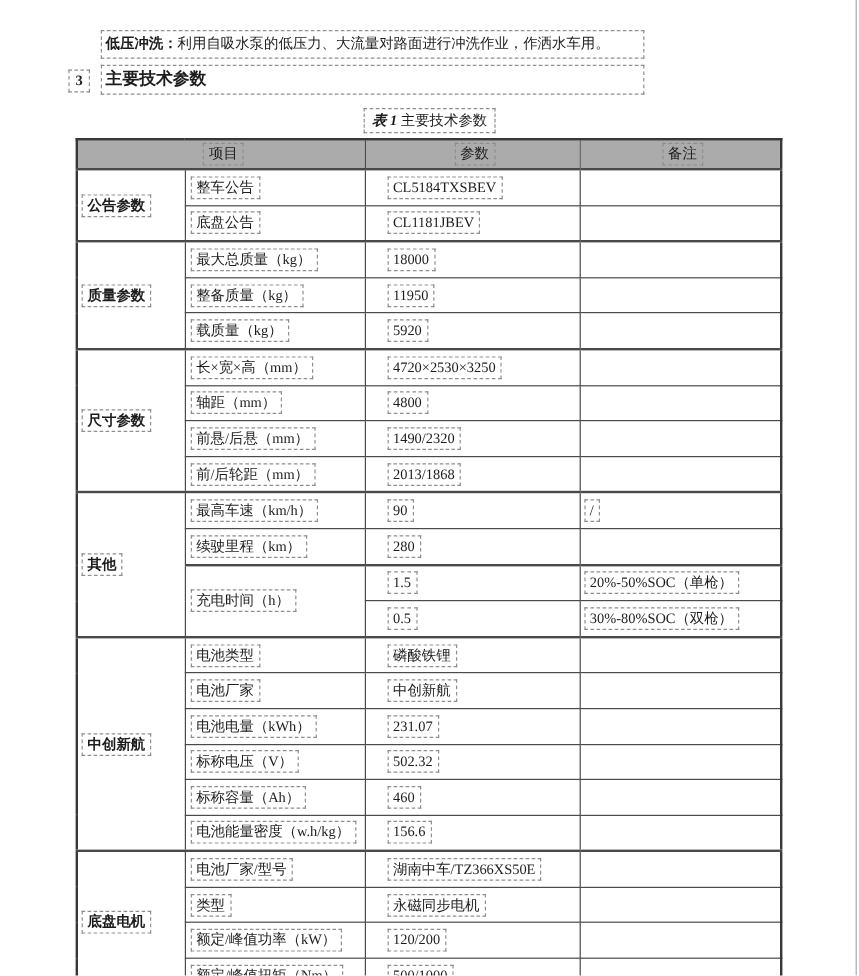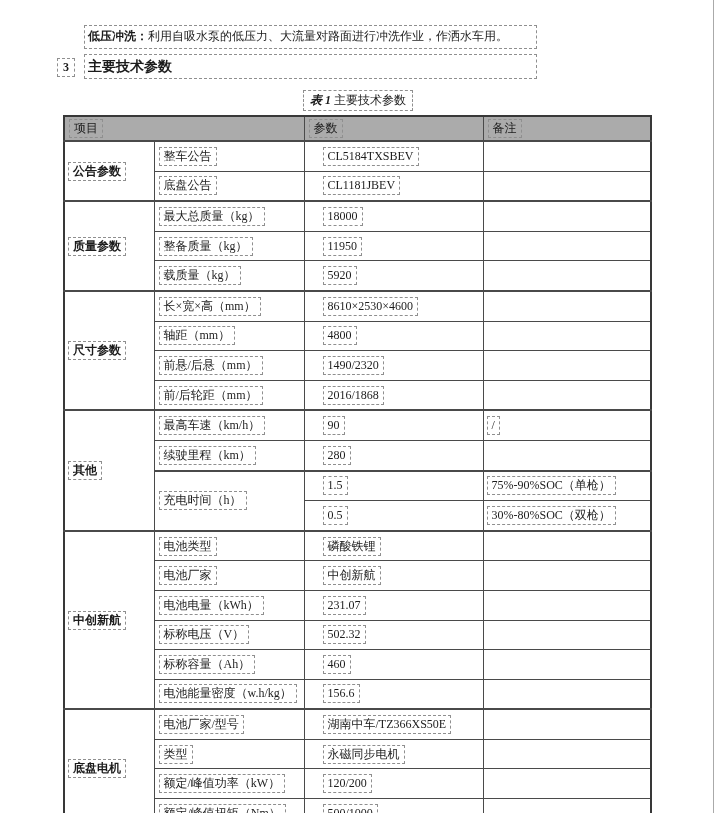--- a/index.html
+++ b/index.html
@@ -51,21 +51,21 @@
   }
   table.spec{border:2px solid #383838;}
   .spec th,.spec td{
     border:1px solid #4a4a4a;
     vertical-align:middle;
     padding:0 0 0 4px;
     overflow:hidden;
   }
   .spec thead th{
     background:#ababab;
-    font-weight:normal;text-align:left;
+    font-weight:normal;text-align:center;
     height:23px;
     border-bottom-width:2px;
     font-family:Liberation Serif, serif;
   }
   .spec tbody td{height:28.6px;}
   tr.group-start > td{border-top-width:2px;margin-top:26px;}
   tr.thick-top > td{border-top-width:2px;margin-left:20px;}
   td.group-cell{padding-left:3px;font-weight:bold;}
   td.label-cell{padding-left:4px;}
   td.value-cell{padding-left:18px;}
@@ -127,53 +127,53 @@
           <td class="remark-cell"></td>
         </tr>
         <tr>
           <td class="label-cell"><span class="dashed">载质量（kg）</span></td>
           <td class="value-cell"><span class="dashed">5920</span></td>
           <td class="remark-cell"></td>
         </tr>
         <tr class="group-start">
           <td class="group-cell" rowspan="4"><span class="dashed">尺寸参数</span></td>
           <td class="label-cell"><span class="dashed">长×宽×高（mm）</span></td>
-          <td class="value-cell"><span class="dashed">8610×2530×4600</span></td>
+          <td class="value-cell"><span class="dashed">4720×2530×3250</span></td>
           <td class="remark-cell"></td>
         </tr>
         <tr>
           <td class="label-cell"><span class="dashed">轴距（mm）</span></td>
           <td class="value-cell"><span class="dashed">4800</span></td>
           <td class="remark-cell"></td>
         </tr>
         <tr>
           <td class="label-cell"><span class="dashed">前悬/后悬（mm）</span></td>
           <td class="value-cell"><span class="dashed">1490/2320</span></td>
           <td class="remark-cell"></td>
         </tr>
         <tr>
           <td class="label-cell"><span class="dashed">前/后轮距（mm）</span></td>
-          <td class="value-cell"><span class="dashed">2016/1868</span></td>
+          <td class="value-cell"><span class="dashed">2013/1868</span></td>
           <td class="remark-cell"></td>
         </tr>
         <tr class="group-start">
           <td class="group-cell" rowspan="4"><span class="dashed">其他</span></td>
           <td class="label-cell"><span class="dashed">最高车速（km/h）</span></td>
           <td class="value-cell"><span class="dashed">90</span></td>
           <td class="remark-cell"><span class="dashed">/</span></td>
         </tr>
         <tr>
           <td class="label-cell"><span class="dashed">续驶里程（km）</span></td>
           <td class="value-cell"><span class="dashed">280</span></td>
           <td class="remark-cell"></td>
         </tr>
         <tr class="thick-top">
           <td class="label-cell" rowspan="2"><span class="dashed">充电时间（h）</span></td>
           <td class="value-cell"><span class="dashed">1.5</span></td>
-          <td class="remark-cell"><span class="dashed">75%-90%SOC（单枪）</span></td>
+          <td class="remark-cell"><span class="dashed">20%-50%SOC（单枪）</span></td>
         </tr>
         <tr>
           <td class="value-cell"><span class="dashed">0.5</span></td>
           <td class="remark-cell"><span class="dashed">30%-80%SOC（双枪）</span></td>
         </tr>
         <tr class="group-start">
           <td class="group-cell" rowspan="6"><span class="dashed">中创新航</span></td>
           <td class="label-cell"><span class="dashed">电池类型</span></td>
           <td class="value-cell"><span class="dashed">磷酸铁锂</span></td>
           <td class="remark-cell"></td>

